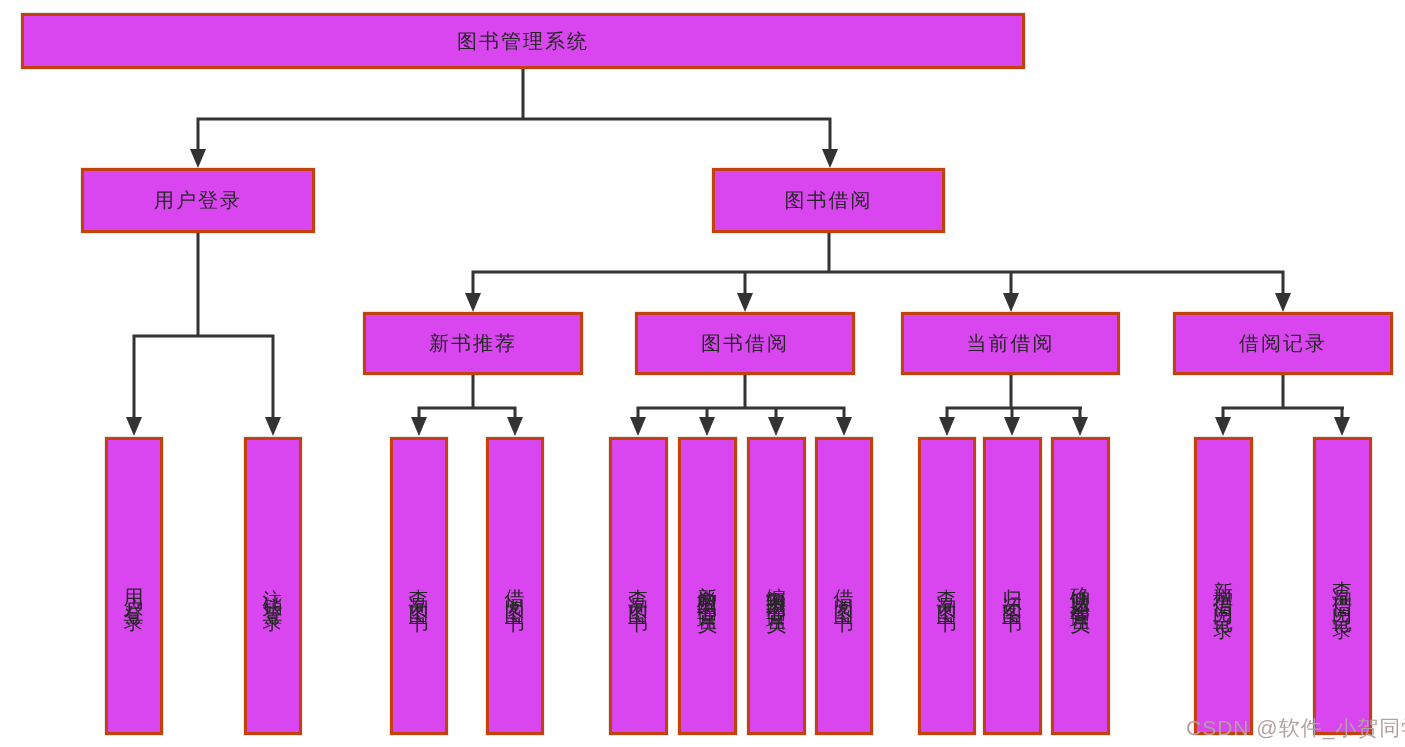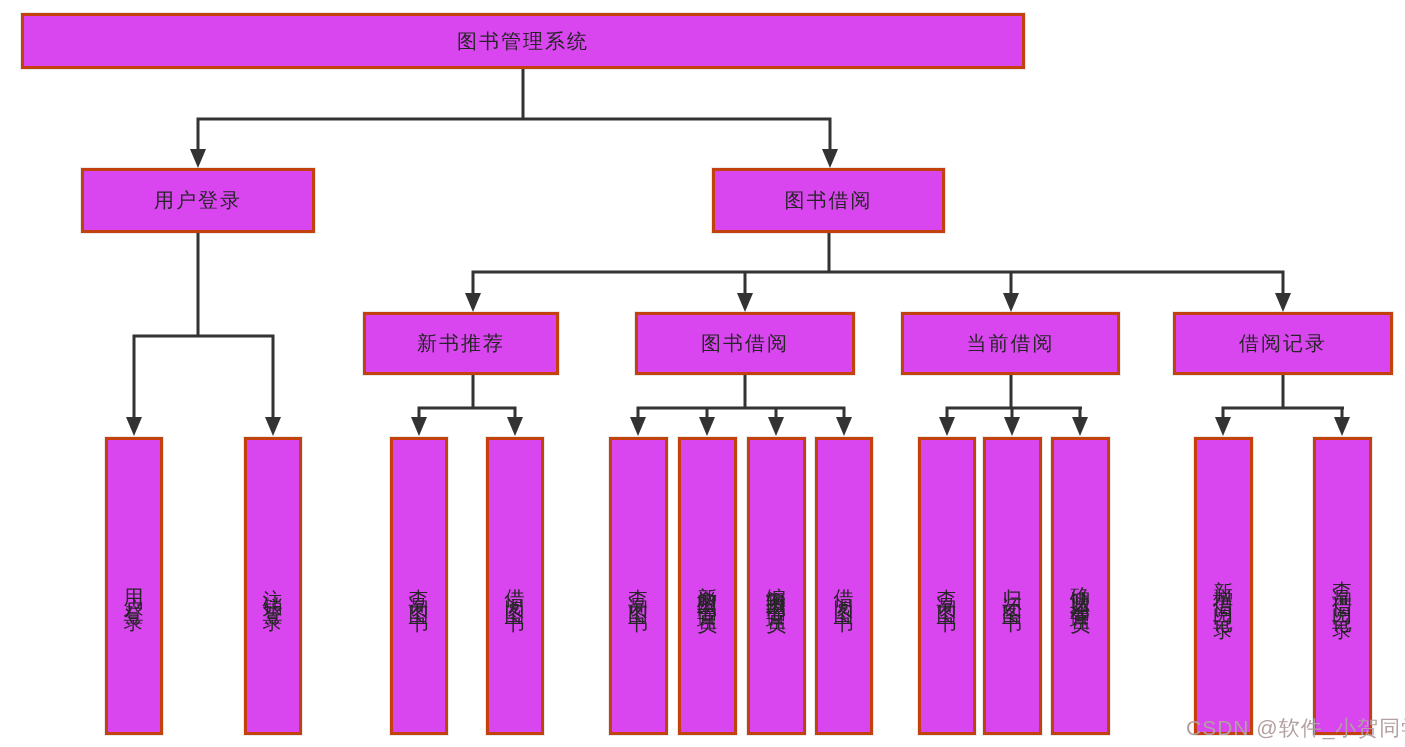--- a/index.html
+++ b/index.html
@@ -42,21 +42,21 @@
     letter-spacing: 8px;
     line-height: 1;
     padding-top: 6px;
   }
   
   .n-root          { left: 21px;   top: 13px;  width: 1004px; height: 56px; }
   
   .n-user-login    { left: 81px;   top: 168px; width: 234px;  height: 65px; }
   .n-book-mgmt     { left: 712px;  top: 168px; width: 233px;  height: 65px; }
   
-  .n-new-book      { left: 363px;  top: 312px; width: 196px;  height: 63px; }
+  .n-new-book      { left: 363px;  top: 312px; width: 220px;  height: 63px; }
   .n-book-borrow   { left: 635px;  top: 312px; width: 220px;  height: 63px; text-align: right; }
   .n-cur-borrow    { left: 901px;  top: 312px; width: 219px;  height: 63px; }
   .n-borrow-rec    { left: 1173px; top: 312px; width: 220px;  height: 63px; }
   
   .n-ul-login      { left: 105px;  top: 437px; width: 58px; height: 298px; }
   .n-ul-logout     { left: 244px;  top: 437px; width: 58px; height: 298px; }
   .n-nb-query      { left: 390px;  top: 437px; width: 58px; height: 298px; }
   .n-nb-borrow     { left: 486px;  top: 437px; width: 58px; height: 298px; }
   .n-bb-query      { left: 609px;  top: 437px; width: 59px; height: 298px; }
   .n-bb-add        { left: 678px;  top: 437px; width: 59px; height: 298px; }

